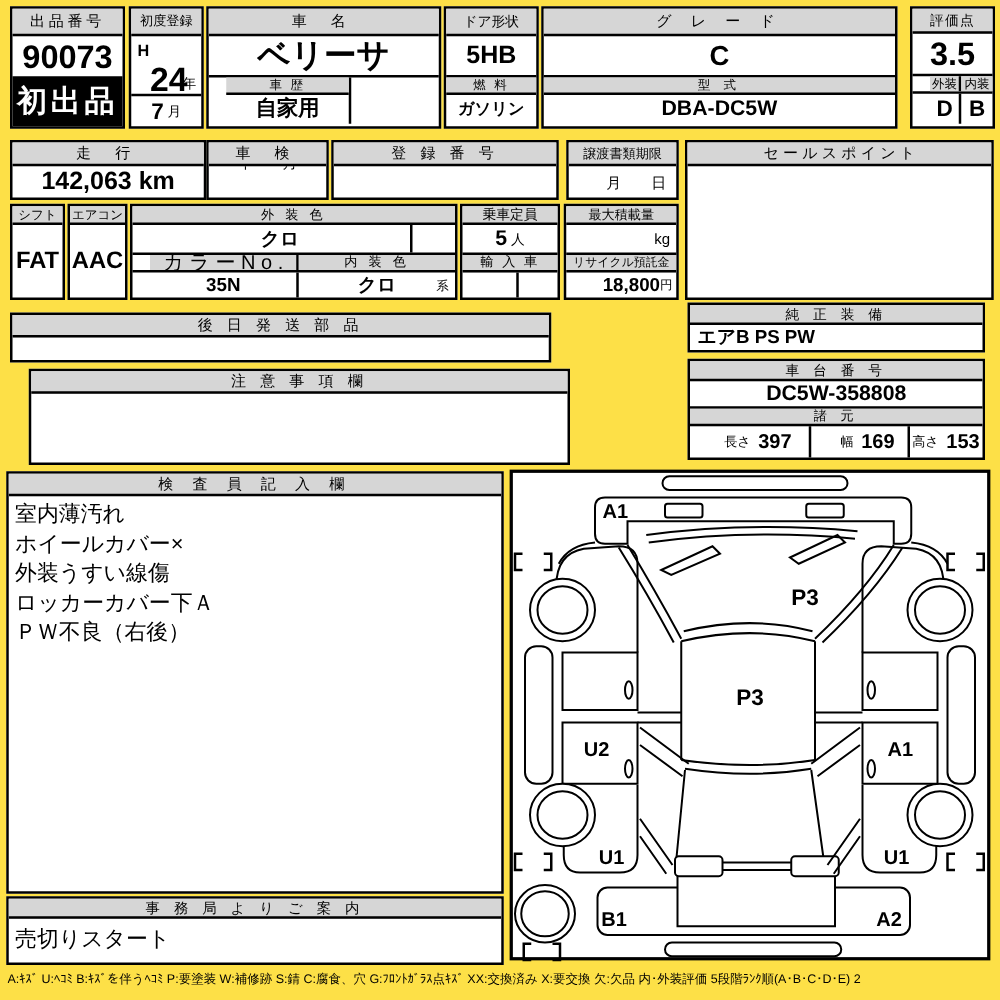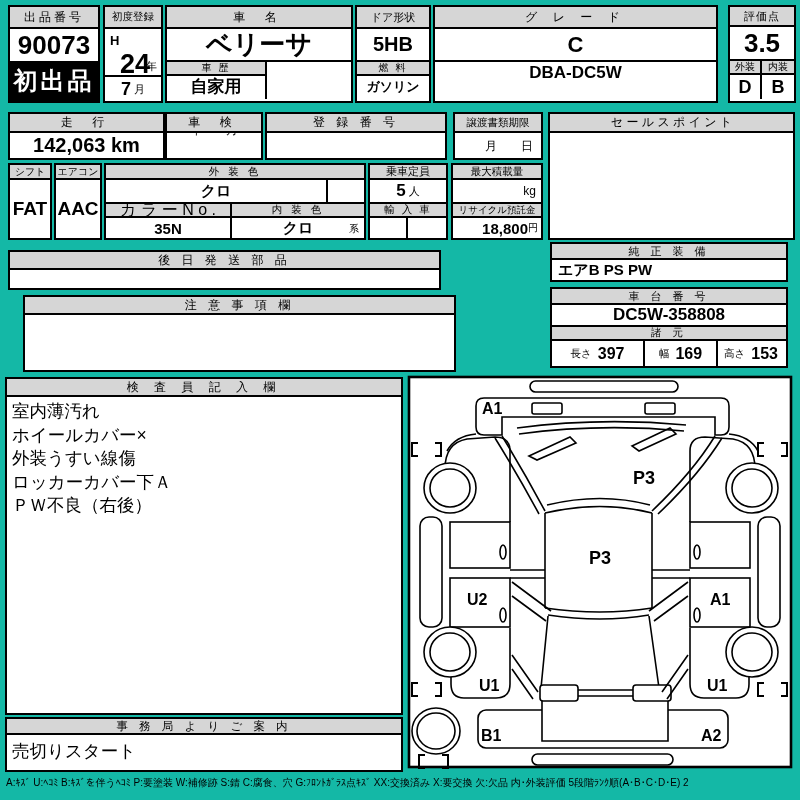--- a/index.html
+++ b/index.html
@@ -1,22 +1,22 @@
 <!DOCTYPE html>
 <html><head>
 <meta charset="utf-8">
 <style>
   html,body{margin:0;padding:0;background:#fff;}
-  #sheet{position:relative;width:800px;height:800px;background:#14b8a6;
+  #sheet{position:relative;width:800px;height:800px;background:#fde047;
     font-family:"Liberation Sans","DejaVu Sans",sans-serif;color:#000;}
   .blk{position:absolute;border:2px solid #000;box-sizing:border-box;background:#fff;}
   .hd{background:#d6d6d6;display:flex;align-items:center;justify-content:center;
     font-size:12px;letter-spacing:3px;box-sizing:border-box;white-space:nowrap;overflow:hidden;}
   .bb{border-bottom:2px solid #000;}
-  .br{border-right:2px solid #000;}
+  .br{border-right:2px solid #000;margin-left:14px;}
   .bt{border-top:2px solid #000;}
   .cell{display:flex;align-items:center;justify-content:center;box-sizing:border-box;white-space:nowrap;overflow:hidden;}
   .row{display:flex;box-sizing:border-box;}
   .big{font-weight:bold;}
   .badge{background:#000;color:#fff;display:flex;align-items:center;justify-content:center;
     font-size:24px;font-weight:bold;letter-spacing:3px;}
   .unit{font-size:11px;margin-left:3px;}
   .notes{padding:3px 5px;font-size:17.5px;line-height:23.5px;}
   #legend{position:absolute;left:6px;top:776px;width:792px;font-size:10px;white-space:nowrap;overflow:hidden;}
   svg text{font-family:"Liberation Sans","DejaVu Sans",sans-serif;font-weight:bold;}
@@ -59,20 +59,21 @@
   <div class="blk" style="left:355px;top:5px;width:76px;height:98px">
     <div class="hd bb" style="height:22px;font-size:11px;letter-spacing:0">ドア形状</div>
     <div class="cell bb big" style="height:33px;font-size:20px">5HB</div>
     <div class="hd bb" style="height:14px;font-size:10px;letter-spacing:2px">燃 料</div>
     <div class="cell" style="height:21px;font-size:13px;font-weight:bold">ガソリン</div>
   </div>
 
   <div class="blk" style="left:433px;top:5px;width:285px;height:98px">
     <div class="hd bb" style="height:22px;letter-spacing:6px">グ レ ー ド</div>
     <div class="cell bb big" style="height:33px;font-size:22px">C</div>
+    <div class="hd bb" style="height:14px;font-size:10px;letter-spacing:4px">型 式</div>
     <div class="cell big" style="height:21px;font-size:17px">DBA-DC5W</div>
   </div>
 
   <div class="blk" style="left:728px;top:5px;width:68px;height:98px">
     <div class="hd bb" style="height:20px;font-size:11px;letter-spacing:1px">評価点</div>
     <div class="cell bb big" style="height:34px;font-size:26px">3.5</div>
     <div class="row bb" style="height:14px">
       <div class="hd br" style="width:32px;height:100%;font-size:10px;letter-spacing:0">外装</div>
       <div class="hd" style="width:32px;height:100%;font-size:10px;letter-spacing:0">内装</div>
     </div>

